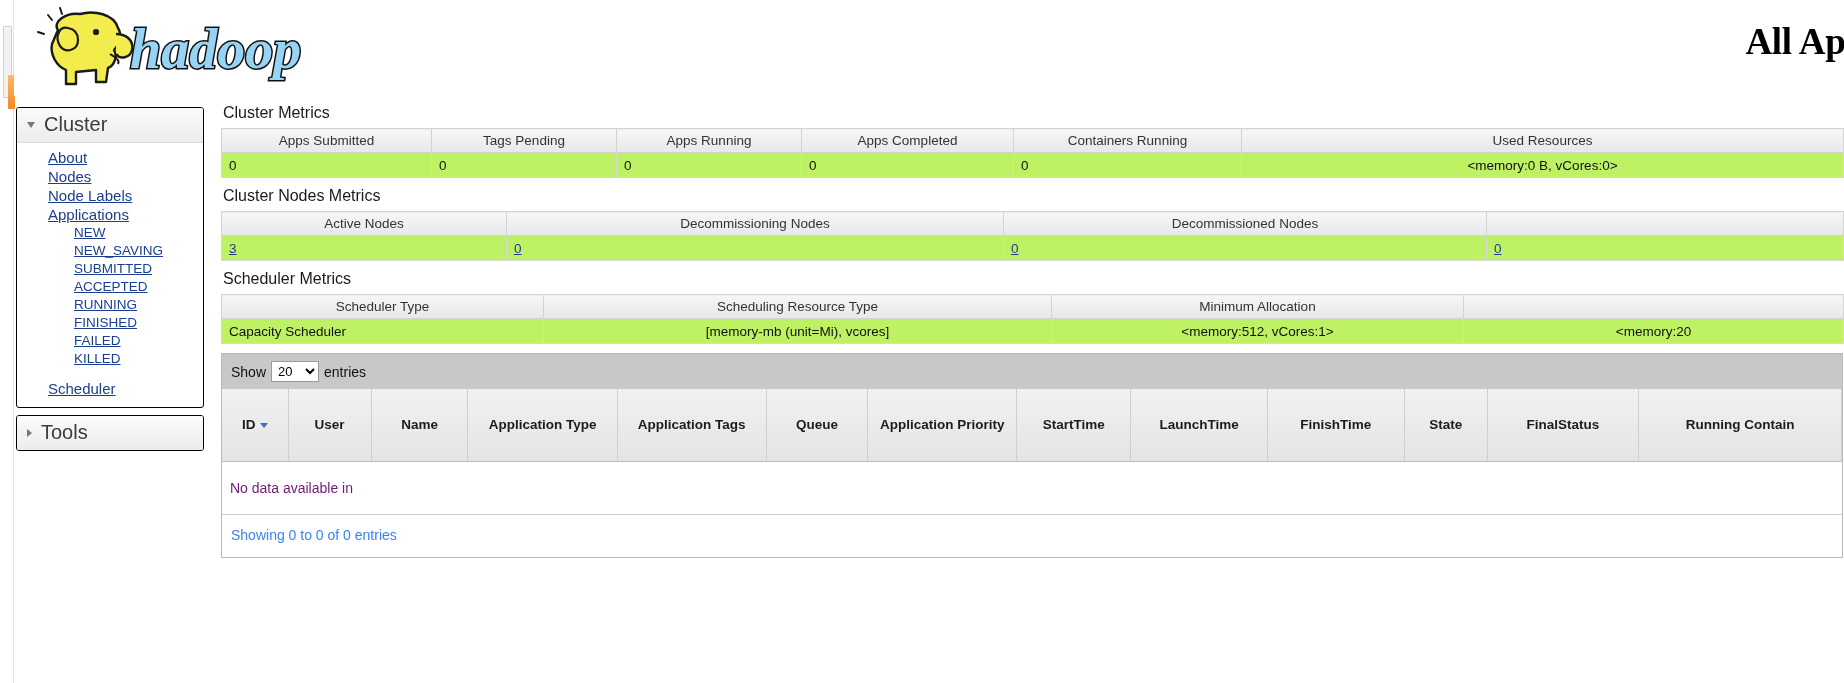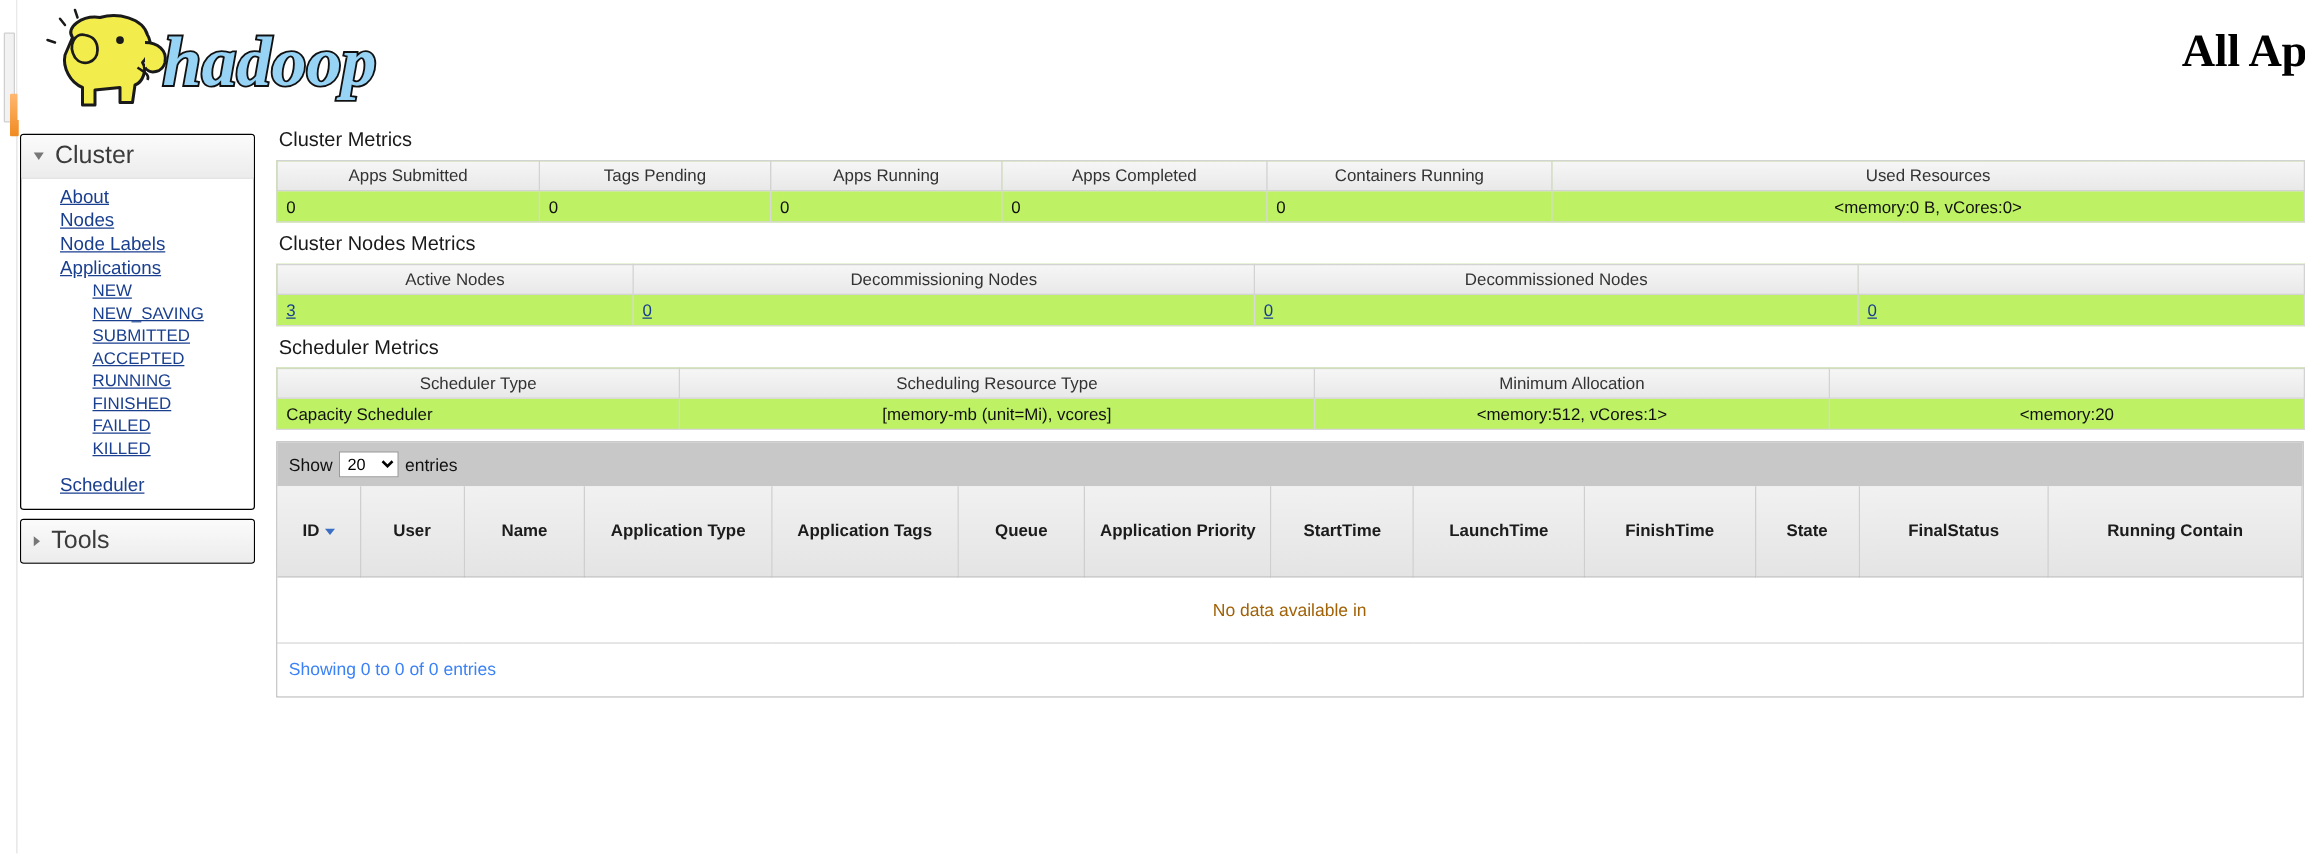--- a/index.html
+++ b/index.html
@@ -216,23 +216,22 @@
   table.apps th .sortarrow {
     display: inline-block;
     margin-left: 4px;
     width: 0; height: 0;
     border-left: 4px solid transparent;
     border-right: 4px solid transparent;
     border-top: 5px solid #3b6fc4;
     vertical-align: middle;
   }
   table.apps td.empty {
-    text-align: center;
     font-size: 14px;
-    color: #a16207;
+    color: #701a75;
     padding: 18px 8px;
     border-bottom: 1px solid #cfcfcf;
     background: #fff;
   }
   .dt-bottom {
     background: #fff;
     padding: 12px 9px 14px 9px;
     font-size: 14px;
     color: #3b82f6;
   }

